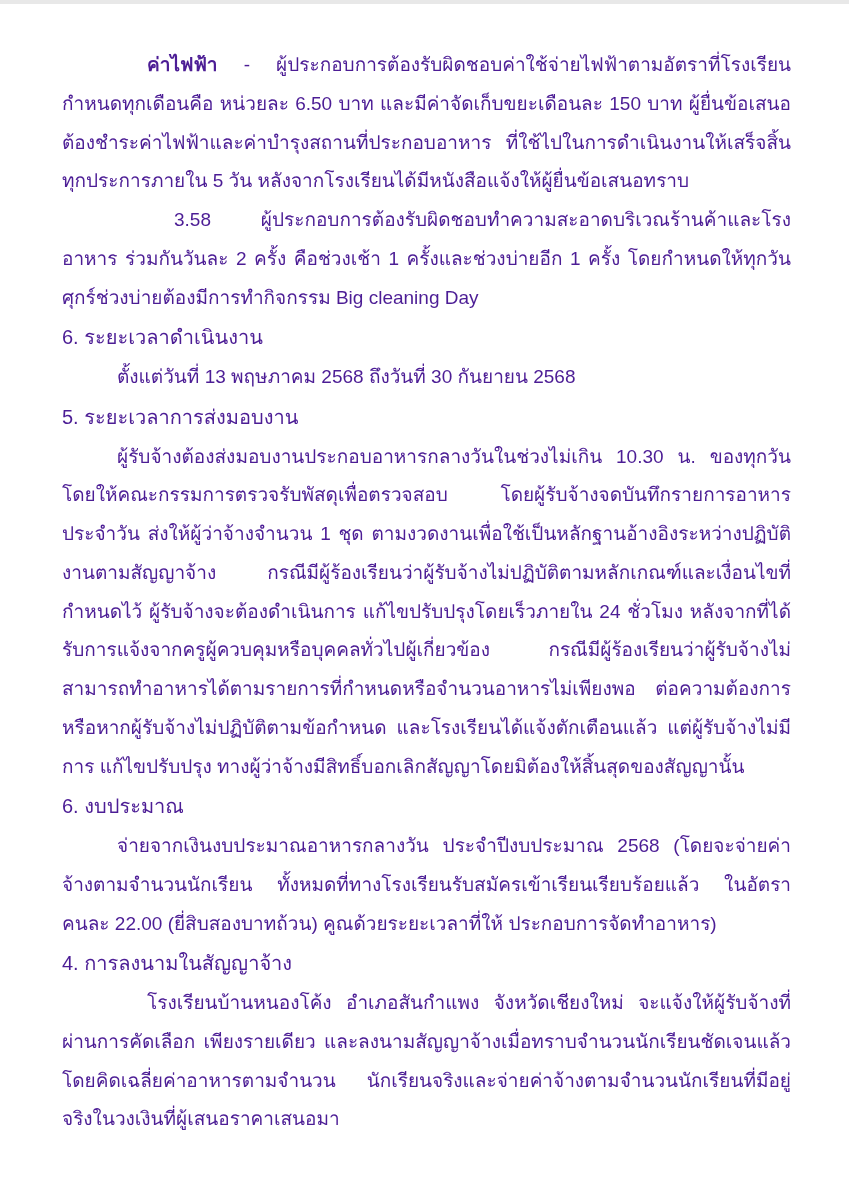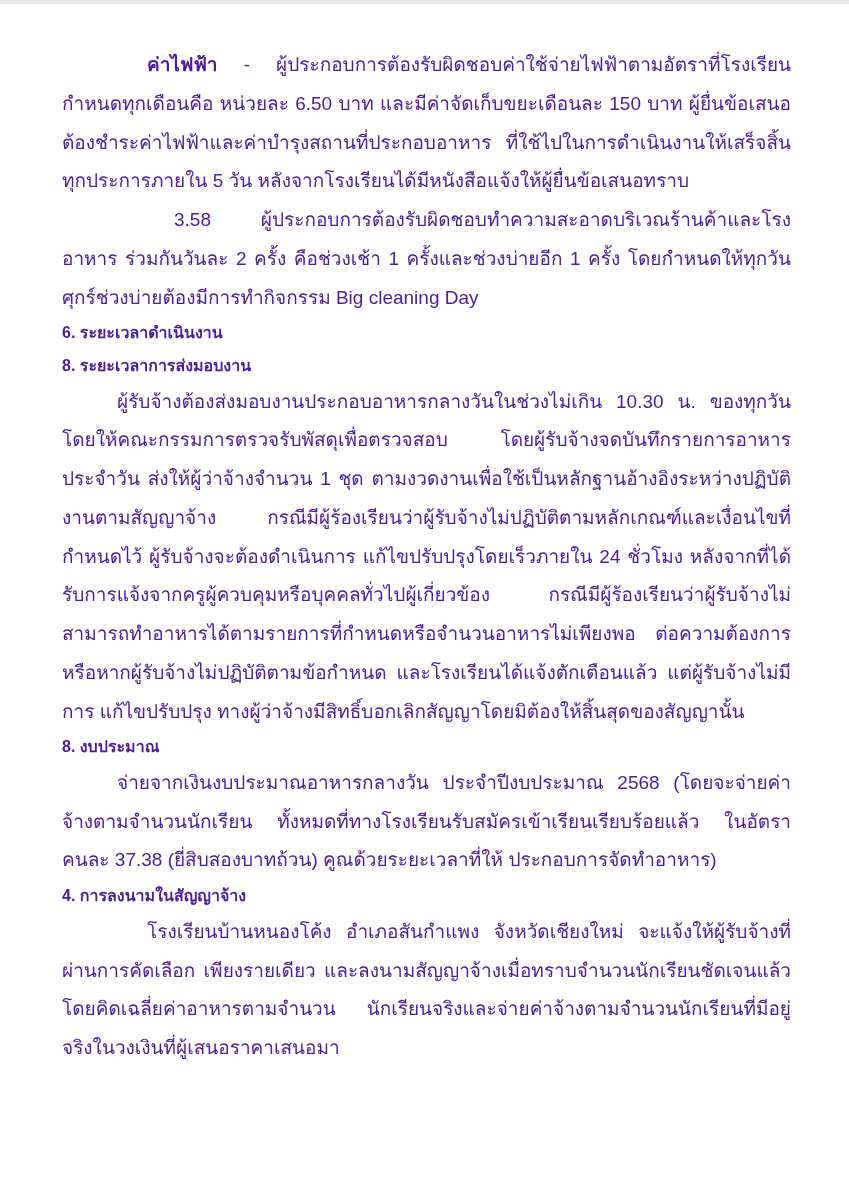--- a/index.html
+++ b/index.html
@@ -18,37 +18,38 @@
     color: #4c1d95;
   }
   .doc-body { width: 100%; }
   .para {
     margin: 0;
     text-align: justify;
     overflow-wrap: break-word;
   }
   .heading {
     margin: 0;
-    font-size: 16px;
-    font-weight: bold;
+    font-size: 20px;
+    font-weight: normal;
     text-align: left;
   }
   .lead { font-weight: bold; }
   .indent-1 { text-indent: 55px; }
   .indent-2 { text-indent: 85px; }
   .indent-3 { text-indent: 112px; }
 </style>
 </head>
 <body>
 
 <div class="page">
   <div class="doc-body">
       <p class="para indent-2"><span class="lead">ค่าไฟฟ้า</span><span> - ผู้ประกอบการต้องรับผิดชอบค่าใช้จ่ายไฟฟ้าตามอัตราที่โรงเรียนกำหนดทุกเดือนคือ หน่วยละ 6.50 บาท และมีค่าจัดเก็บขยะเดือนละ 150 บาท ผู้ยื่นข้อเสนอต้องชำระค่าไฟฟ้าและค่าบำรุงสถานที่ประกอบอาหาร ที่ใช้ไปในการดำเนินงานให้เสร็จสิ้นทุกประการภายใน 5 วัน หลังจากโรงเรียนได้มีหนังสือแจ้งให้ผู้ยื่นข้อเสนอทราบ</span></p>
       <p class="para indent-3">3.58 ผู้ประกอบการต้องรับผิดชอบทำความสะอาดบริเวณร้านค้าและโรงอาหาร ร่วมกันวันละ 2 ครั้ง คือช่วงเช้า 1 ครั้งและช่วงบ่ายอีก 1 ครั้ง โดยกำหนดให้ทุกวันศุกร์ช่วงบ่ายต้องมีการทำกิจกรรม Big cleaning Day</p>
       <h2 class="heading">6. ระยะเวลาดำเนินงาน</h2>
-      <h2 class="heading">8. ระยะเวลาการส่งมอบงาน</h2>
+      <p class="para indent-1">ตั้งแต่วันที่ 13 พฤษภาคม 2568 ถึงวันที่ 30 กันยายน 2568</p>
+      <h2 class="heading">5. ระยะเวลาการส่งมอบงาน</h2>
       <p class="para indent-1">ผู้รับจ้างต้องส่งมอบงานประกอบอาหารกลางวันในช่วงไม่เกิน 10.30 น. ของทุกวัน โดยให้คณะกรรมการตรวจรับพัสดุเพื่อตรวจสอบ โดยผู้รับจ้างจดบันทึกรายการอาหารประจำวัน ส่งให้ผู้ว่าจ้างจำนวน 1 ชุด ตามงวดงานเพื่อใช้เป็นหลักฐานอ้างอิงระหว่างปฏิบัติงานตามสัญญาจ้าง กรณีมีผู้ร้องเรียนว่าผู้รับจ้างไม่ปฏิบัติตามหลักเกณฑ์และเงื่อนไขที่กำหนดไว้ ผู้รับจ้างจะต้องดำเนินการ แก้ไขปรับปรุงโดยเร็วภายใน 24 ชั่วโมง หลังจากที่ได้รับการแจ้งจากครูผู้ควบคุมหรือบุคคลทั่วไปผู้เกี่ยวข้อง กรณีมีผู้ร้องเรียนว่าผู้รับจ้างไม่สามารถทำอาหารได้ตามรายการที่กำหนดหรือจำนวนอาหารไม่เพียงพอ ต่อความต้องการหรือหากผู้รับจ้างไม่ปฏิบัติตามข้อกำหนด และโรงเรียนได้แจ้งตักเตือนแล้ว แต่ผู้รับจ้างไม่มีการ แก้ไขปรับปรุง ทางผู้ว่าจ้างมีสิทธิ์บอกเลิกสัญญาโดยมิต้องให้สิ้นสุดของสัญญานั้น</p>
-      <h2 class="heading">8. งบประมาณ</h2>
-      <p class="para indent-1">จ่ายจากเงินงบประมาณอาหารกลางวัน  ประจำปีงบประมาณ 2568 (โดยจะจ่ายค่าจ้างตามจำนวนนักเรียน ทั้งหมดที่ทางโรงเรียนรับสมัครเข้าเรียนเรียบร้อยแล้ว ในอัตราคนละ 37.38 (ยี่สิบสองบาทถ้วน) คูณด้วยระยะเวลาที่ให้ ประกอบการจัดทำอาหาร)</p>
+      <h2 class="heading">6. งบประมาณ</h2>
+      <p class="para indent-1">จ่ายจากเงินงบประมาณอาหารกลางวัน  ประจำปีงบประมาณ 2568 (โดยจะจ่ายค่าจ้างตามจำนวนนักเรียน ทั้งหมดที่ทางโรงเรียนรับสมัครเข้าเรียนเรียบร้อยแล้ว ในอัตราคนละ 22.00 (ยี่สิบสองบาทถ้วน) คูณด้วยระยะเวลาที่ให้ ประกอบการจัดทำอาหาร)</p>
       <h2 class="heading">4. การลงนามในสัญญาจ้าง</h2>
       <p class="para indent-2">โรงเรียนบ้านหนองโค้ง อำเภอสันกำแพง จังหวัดเชียงใหม่ จะแจ้งให้ผู้รับจ้างที่ผ่านการคัดเลือก เพียงรายเดียว และลงนามสัญญาจ้างเมื่อทราบจำนวนนักเรียนชัดเจนแล้ว โดยคิดเฉลี่ยค่าอาหารตามจำนวน นักเรียนจริงและจ่ายค่าจ้างตามจำนวนนักเรียนที่มีอยู่จริงในวงเงินที่ผู้เสนอราคาเสนอมา</p>
     </div>
 </div>
 
 </body></html>

